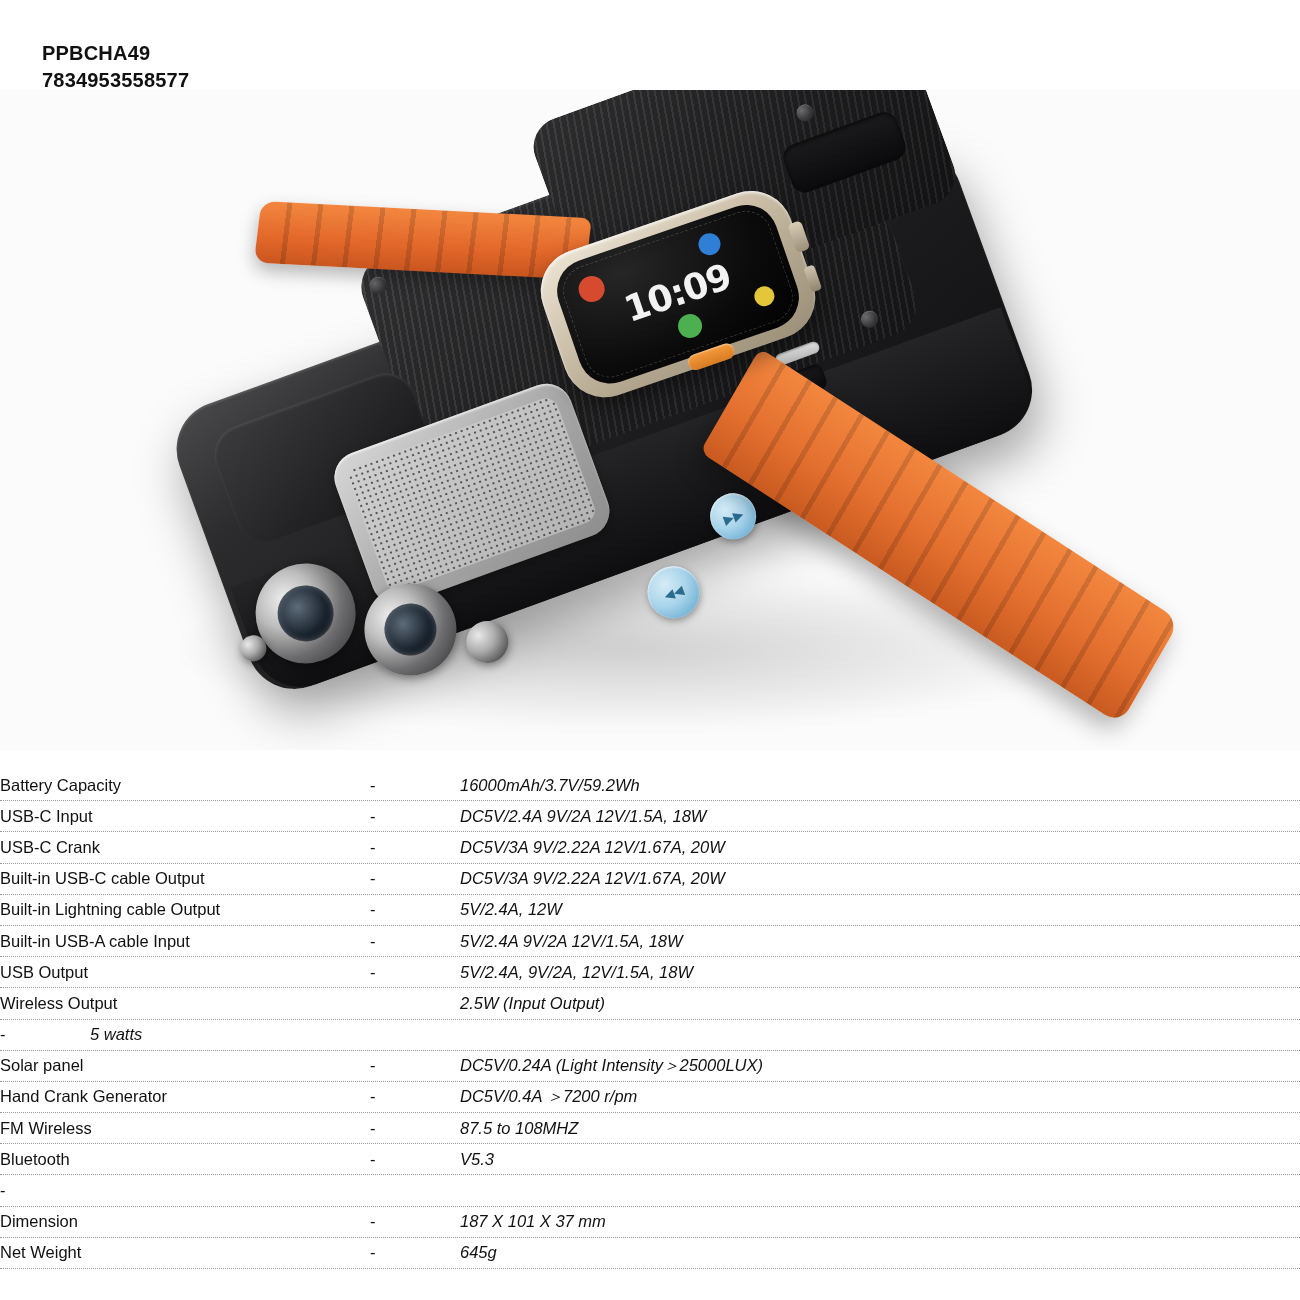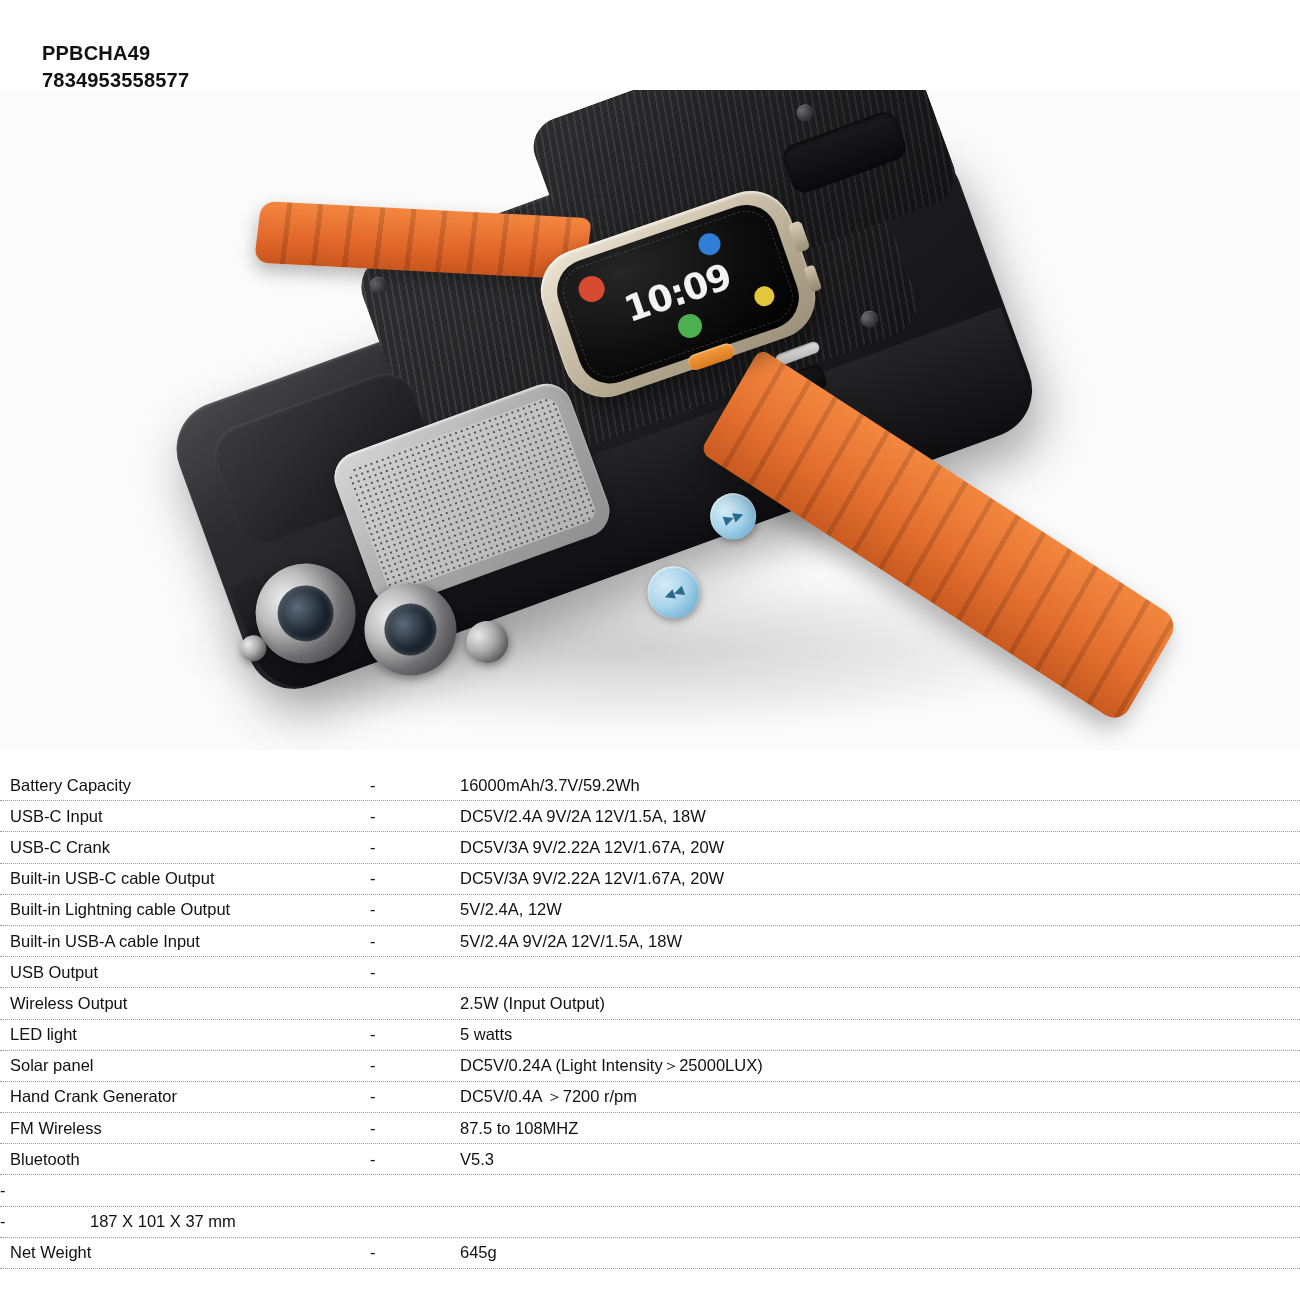--- a/index.html
+++ b/index.html
@@ -266,23 +266,23 @@
     width: 1300px;
   }
   .spec-row {
     display: flex;
     align-items: center;
     height: 31.2px;
     border-bottom: 1px dotted #9a9a9a;
     font-size: 16.5px;
     color: #111;
   }
-  .spec-label { width: 370px; padding-left: 10px; }
+  .spec-label { width: 370px; }
   .spec-dash { width: 90px; }
-  .spec-value { flex: 1; }
+  .spec-value { flex: 1; font-style: italic; }
 </style>
 </head>
 <body>
 
 <div class="page">
 
   <div class="header">
     <div class="sku">PPBCHA49</div>
     <div class="barcode">7834953558577</div>
   </div>
@@ -381,28 +381,28 @@
       <div class="spec-value">5V/2.4A, 12W</div>
     </div>
     <div class="spec-row">
       <div class="spec-label">Built-in USB-A cable Input</div>
       <div class="spec-dash">-</div>
       <div class="spec-value">5V/2.4A 9V/2A 12V/1.5A, 18W</div>
     </div>
     <div class="spec-row">
       <div class="spec-label">USB Output</div>
       <div class="spec-dash">-</div>
+      <div class="spec-value">5V/2.4A, 9V/2A, 12V/1.5A, 18W</div>
     </div>
     <div class="spec-row">
       <div class="spec-label">Wireless Output</div>
       <div class="spec-dash"></div>
       <div class="spec-value">2.5W (Input Output)</div>
     </div>
     <div class="spec-row">
-      <div class="spec-label">LED light</div>
       <div class="spec-dash">-</div>
       <div class="spec-value">5 watts</div>
     </div>
     <div class="spec-row">
       <div class="spec-label">Solar panel</div>
       <div class="spec-dash">-</div>
       <div class="spec-value">DC5V/0.24A (Light Intensity＞25000LUX)</div>
     </div>
     <div class="spec-row">
       <div class="spec-label">Hand Crank Generator</div>
@@ -416,20 +416,21 @@
     </div>
     <div class="spec-row">
       <div class="spec-label">Bluetooth</div>
       <div class="spec-dash">-</div>
       <div class="spec-value">V5.3</div>
     </div>
     <div class="spec-row">
       <div class="spec-dash">-</div>
     </div>
     <div class="spec-row">
+      <div class="spec-label">Dimension</div>
       <div class="spec-dash">-</div>
       <div class="spec-value">187 X 101 X 37 mm</div>
     </div>
     <div class="spec-row">
       <div class="spec-label">Net Weight</div>
       <div class="spec-dash">-</div>
       <div class="spec-value">645g</div>
     </div>
   </div>
 

